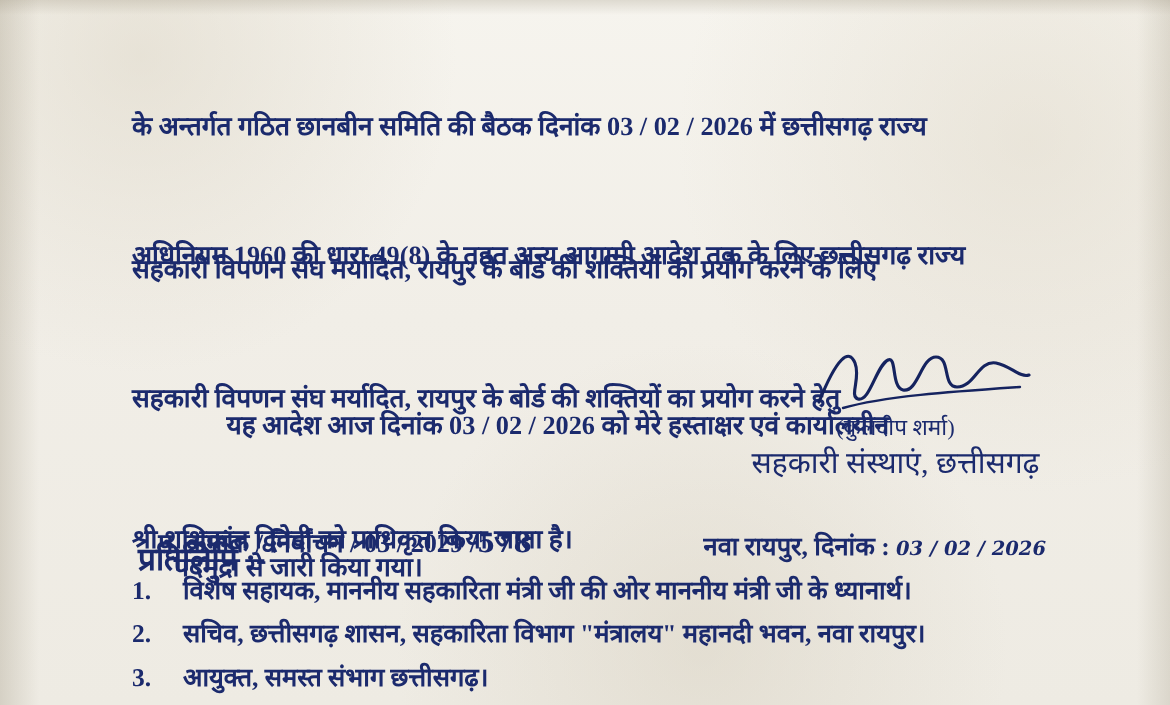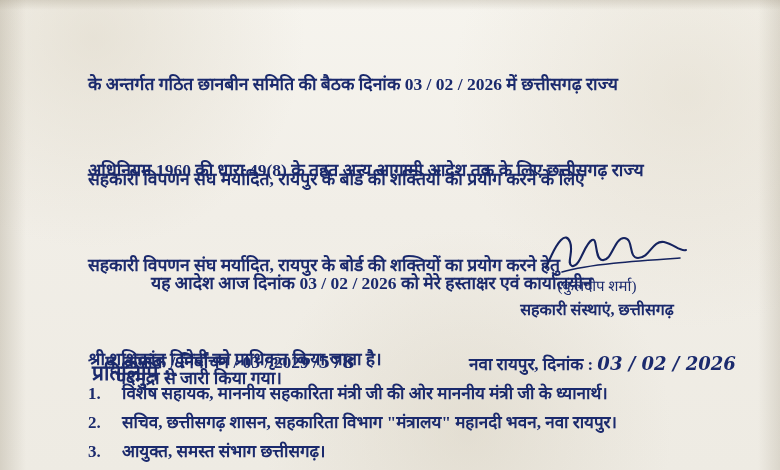--- a/index.html
+++ b/index.html
@@ -69,22 +69,22 @@
     font-weight: 400;
     line-height: 24px;
     margin-top: 46px;
   }
   .sign-role {
     font-size: 15.5px;
     font-weight: 600;
     line-height: 22px;
   }
   .sign-office {
-    font-size: 16px;
-    font-weight: 700;
+    font-size: 20px;
+    font-weight: 400;
     line-height: 23px;
   }
 
   .ref-line {
     position: absolute;
     left: 88px;
     top: 328px;
     font-size: 17.5px;
     font-weight: 600;
     color: #1b2a6d;
@@ -95,21 +95,21 @@
     left: 452px;
     top: 332px;
     font-size: 17px;
     font-weight: 600;
     color: #1b2a6d;
     white-space: pre;
   }
   .handwritten-date {
     font-family: "DejaVu Serif", serif;
     font-style: italic;
-    font-size: 18px;
+    font-size: 13px;
   }
   .hand-num {
     font-family: "DejaVu Serif", serif;
   }
   .copy-head {
     position: absolute;
     left: 92px;
     top: 358px;
     font-size: 21px;
     font-weight: 600;

